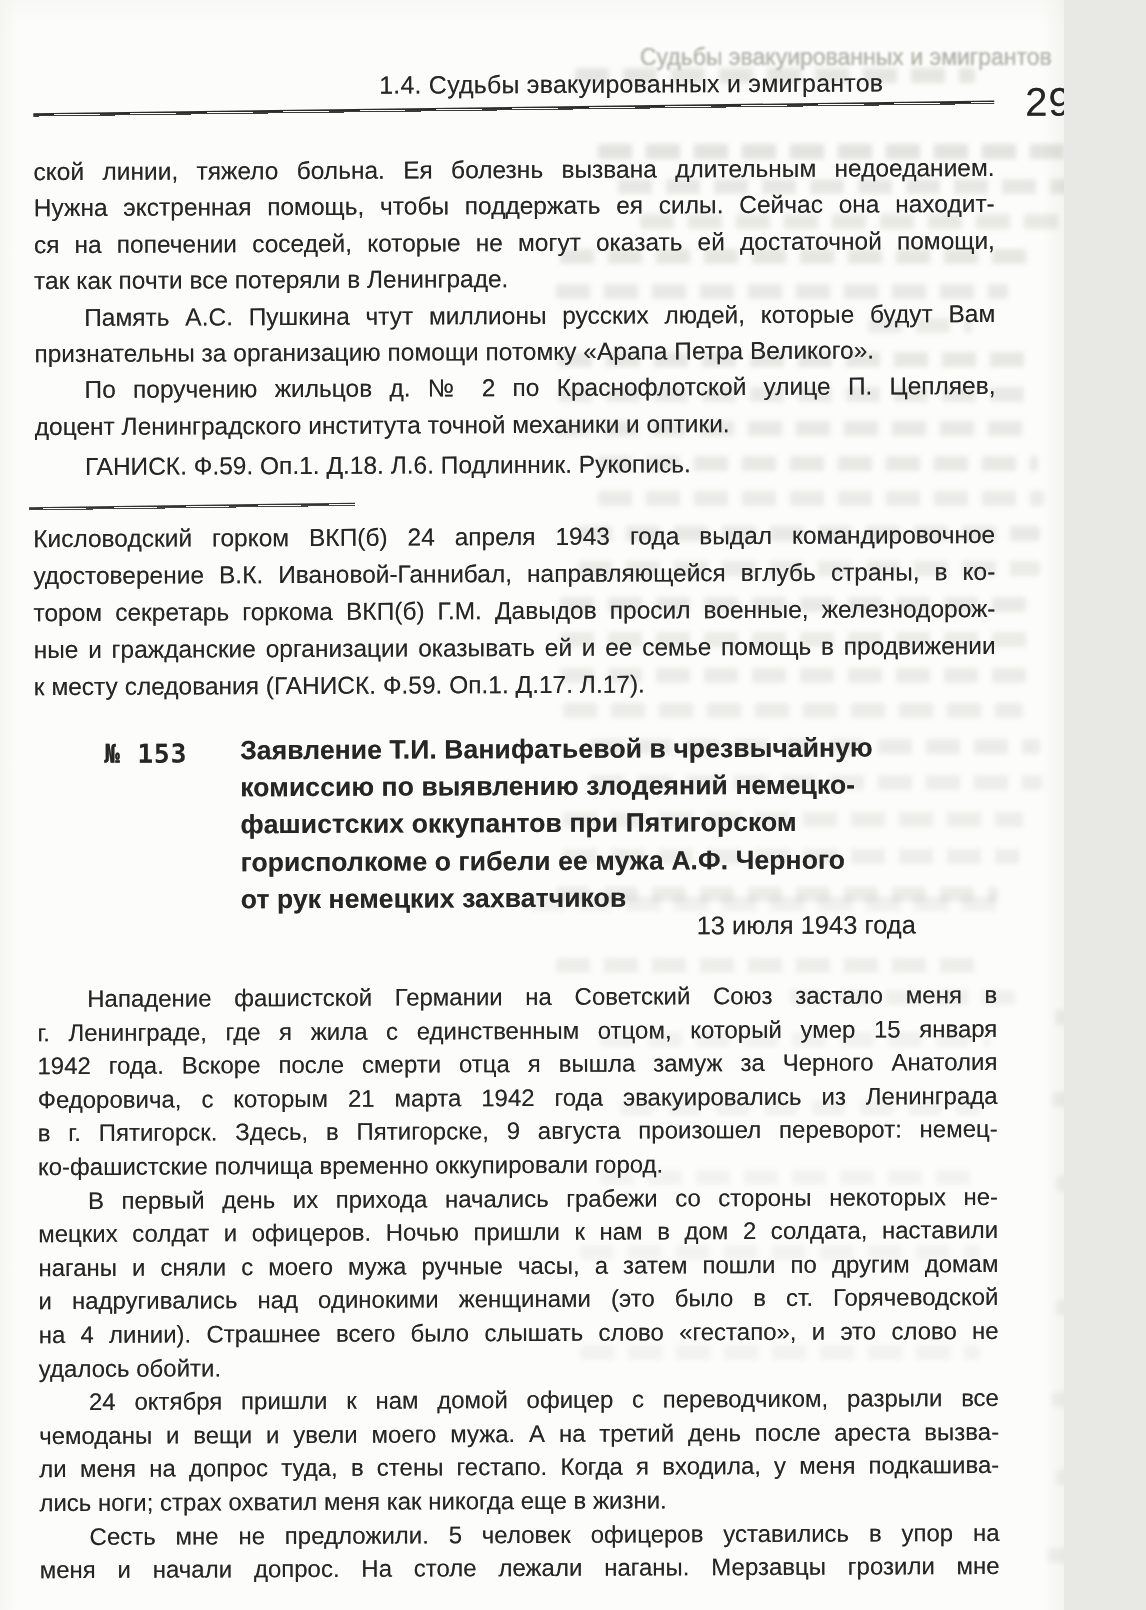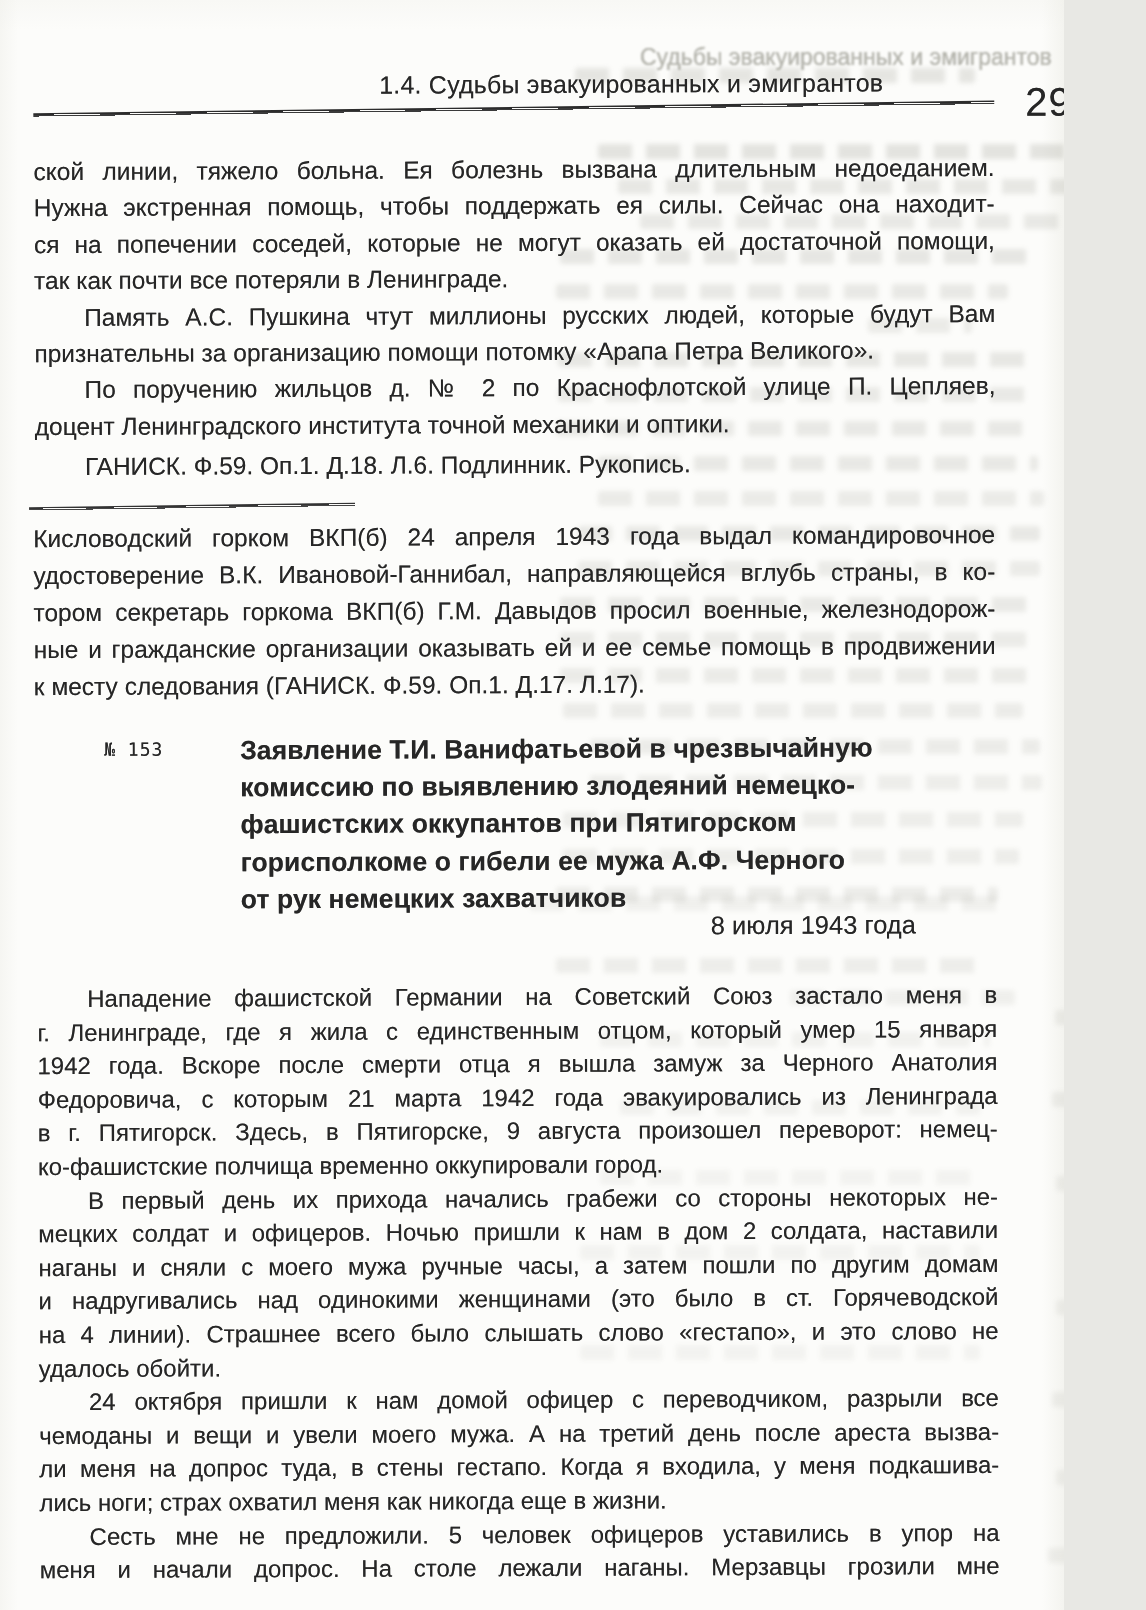--- a/index.html
+++ b/index.html
@@ -41,21 +41,21 @@
   .intro { top:152px; font-size:24.5px; line-height:36.4px; }
   .archive-ref { position:absolute; left:86px; top:451px; font-size:24.5px; white-space:nowrap; }
   .footnote-rule {
     position:absolute; left:30px; top:505px; width:326px; height:4px;
     background:linear-gradient(180deg,#333 0 1.5px,rgba(0,0,0,0) 1.5px 2.1px,#444 2.1px 3.2px,rgba(0,0,0,0) 3.2px);
     transform:rotate(-0.55deg); transform-origin:left center;
   }
   .footnote { top:518px; left:34px; width:962px; font-size:24.5px; line-height:37px; }
 
   .doc-number { position:absolute; left:104px; top:737px; font-family:"DejaVu Sans Mono","Liberation Mono",monospace;
-    font-weight:normal; font-size:18px; letter-spacing:1px; white-space:nowrap; }
+    font-weight:bold; font-size:26px; letter-spacing:1px; white-space:nowrap; }
   .doc-title { position:absolute; left:240px; top:731px; width:720px; font-weight:bold;
     font-size:26.5px; line-height:37.2px; letter-spacing:.1px; }
   .doc-title .line { text-align:left; text-align-last:left; }
   .doc-date { position:absolute; top:912px; right:149px; font-size:25.5px; white-space:nowrap; }
   .doc-body { top:980px; width:960px; font-size:24px; line-height:33.6px; }
 
   
   .line { text-align:justify; text-align-last:justify; }
   .line.last { text-align-last:left; }
   .cont .line.last { text-align-last:justify; }
@@ -146,21 +146,21 @@
     </div>
 
     <div class="doc-number txt">№ 153</div>
     <div class="doc-title txt">
         <div class="line">Заявление Т.И. Ванифатьевой в чрезвычайную</div>
         <div class="line">комиссию по выявлению злодеяний немецко-</div>
         <div class="line">фашистских оккупантов при Пятигорском</div>
         <div class="line">горисполкоме о гибели ее мужа А.Ф. Черного</div>
         <div class="line last">от рук немецких захватчиков</div>
       </div>
-    <div class="doc-date txt">8 июля 1943 года</div>
+    <div class="doc-date txt">13 июля 1943 года</div>
 
     <div class="block doc-body txt">
       <div class="para indent">
           <div class="line">Нападение фашистской Германии на Советский Союз застало меня в</div>
           <div class="line">г. Ленинграде, где я жила с единственным отцом, который умер 15 января</div>
           <div class="line">1942 года. Вскоре после смерти отца я вышла замуж за Черного Анатолия</div>
           <div class="line">Федоровича, с которым 21 марта 1942 года эвакуировались из Ленинграда</div>
           <div class="line">в г. Пятигорск. Здесь, в Пятигорске, 9 августа произошел переворот: немец-</div>
           <div class="line last">ко-фашистские полчища временно оккупировали город.</div>
         </div>

